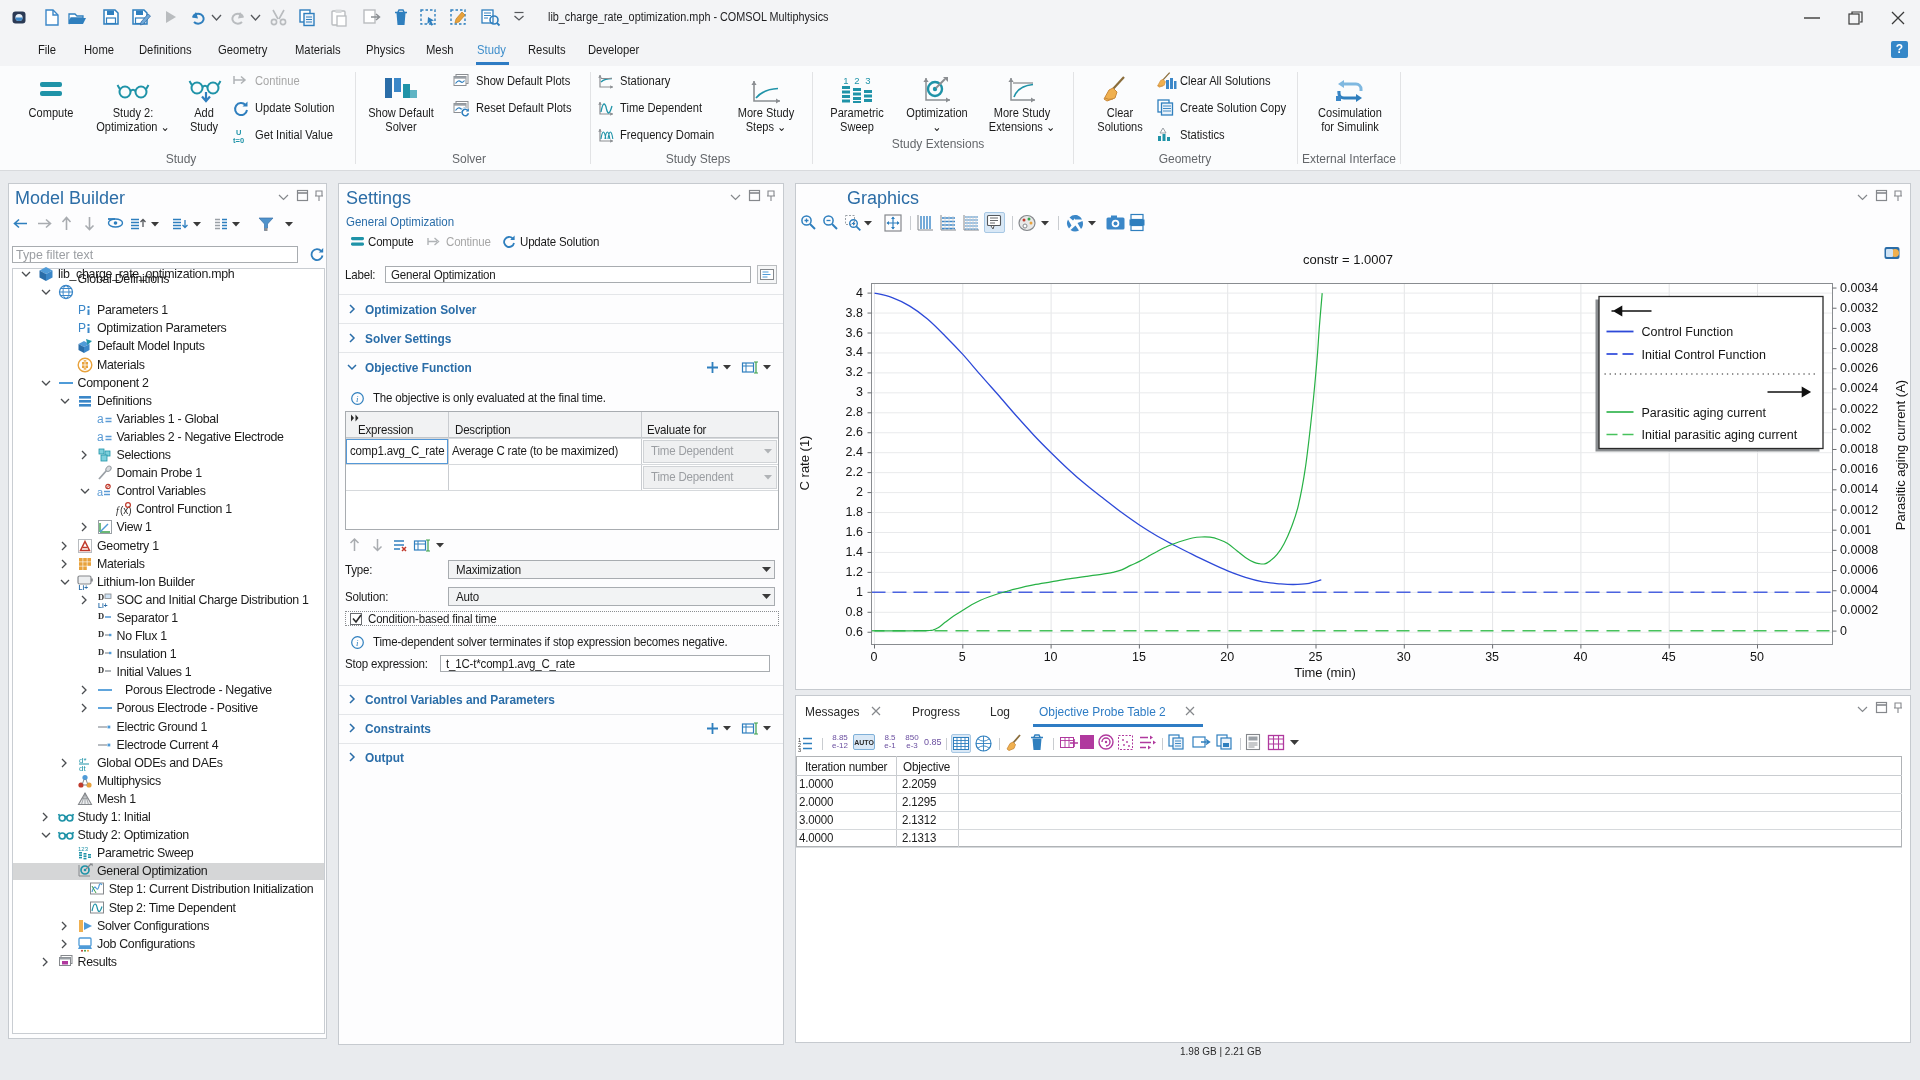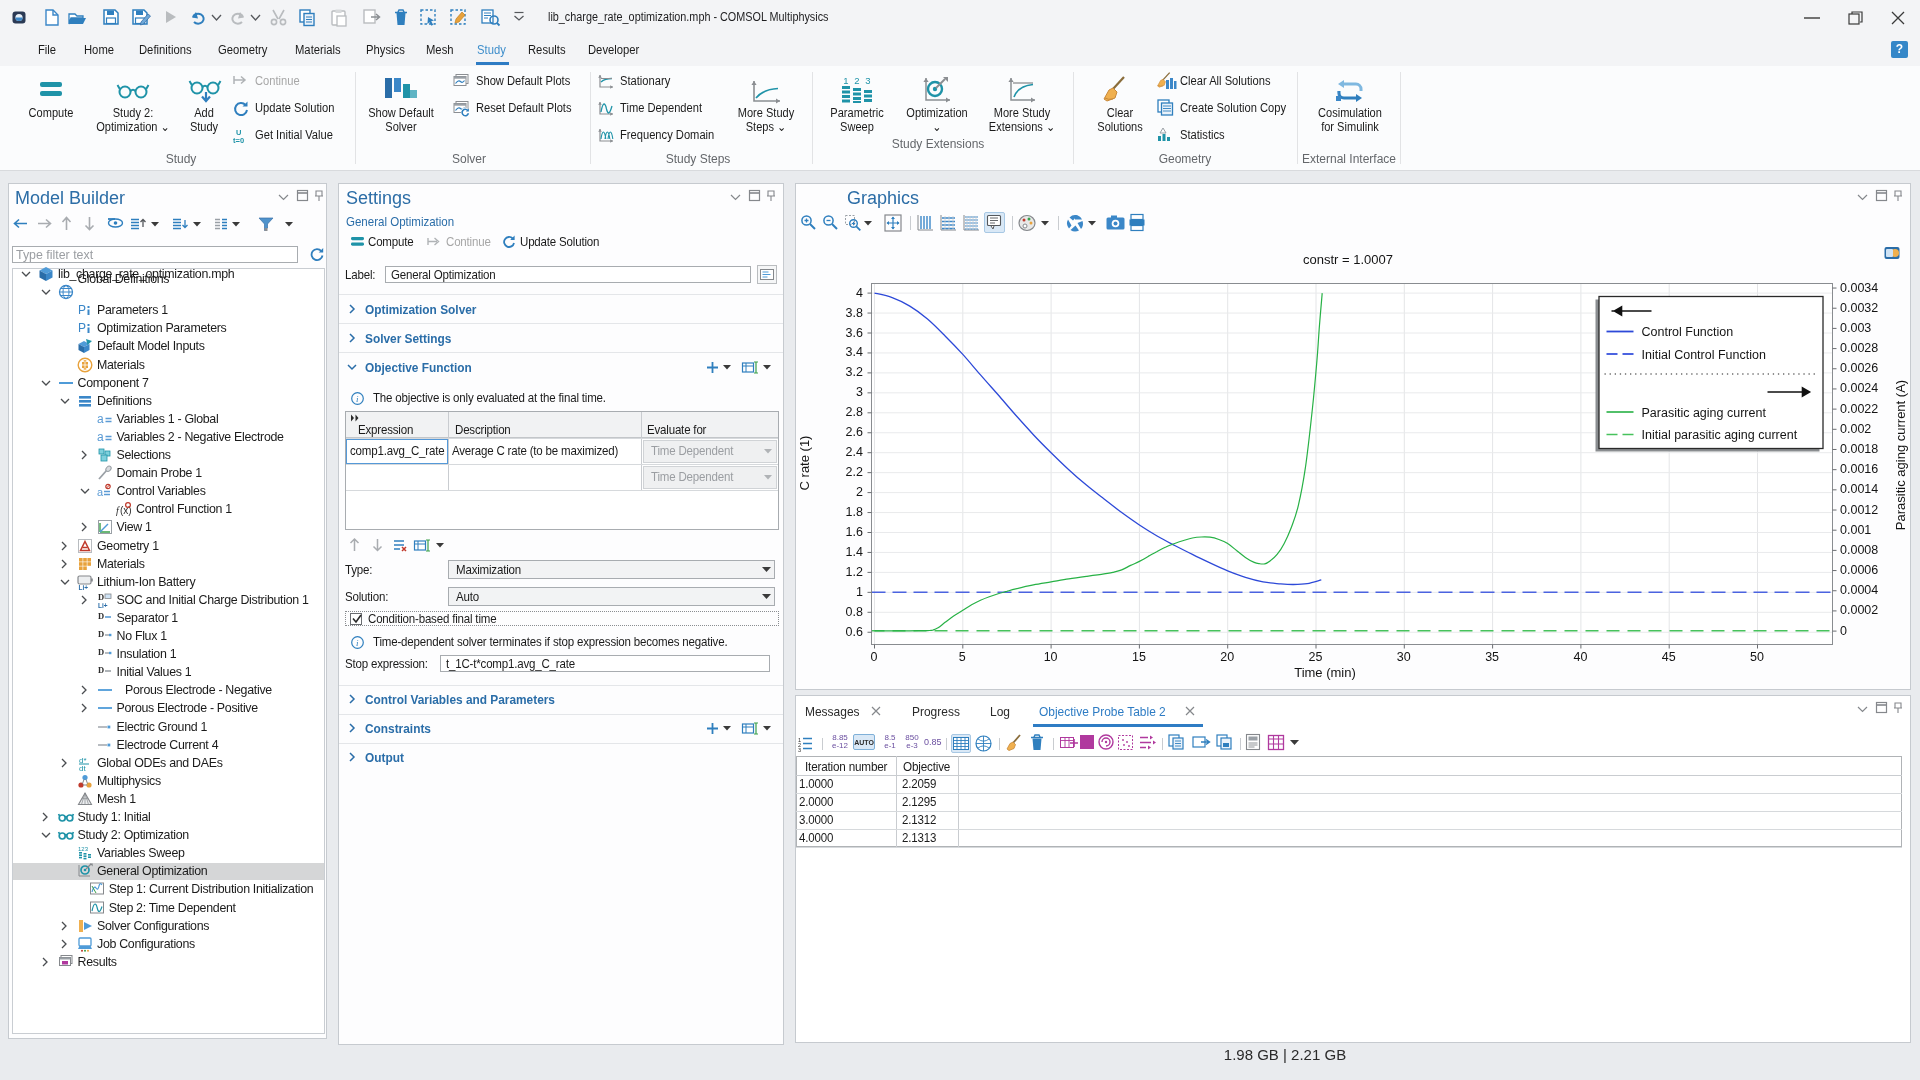--- a/index.html
+++ b/index.html
@@ -305,21 +305,21 @@
       <path d="M10,8 h12 a5,5 0 0 1 5,5 v2" stroke="#7fb8e0"></path>
       <path d="M22,22 h-12 a5,5 0 0 1 -5,-5 v-2" stroke="#2f7fbe"></path>
     </g>
     <path d="M10,4 l-6,4 6,4 z" fill="#7fb8e0"></path>
     <path d="M22,26 l6,-4 -6,-4 z" fill="#2f7fbe"></path>
     <rect x="2" y="20" width="5" height="5" fill="#3b87c8"></rect>
     <path d="M4.5,15 v5" stroke="#3b87c8" stroke-width="1.4"></path>
   </svg>
 <div class="bigl" style="left:1295px;top:107px;width:110px">Cosimulation<br>for Simulink</div>
 <div class="abs" style="left:0;top:1046px;width:1920px;height:34px;background:#e9ebee"></div>
-<div class="abs" style="left:1180px;top:1046px;width:210px;text-align:center;font-size:15px;color:#2a2a2a">1.98 GB | 2.21 GB</div>
+<div class="abs" style="left:1180px;top:1046px;width:210px;text-align:left;font-size:10px;color:#2a2a2a">1.98 GB | 2.21 GB</div>
 <div class="panel" style="left:8px;top:183px;width:319px;height:856px"></div>
 <div class="ptitle" style="left:15px;top:188px">Model Builder</div>
 <svg class="abs" style="left:278px;top:194px" width="11" height="7" viewBox="0 0 11 7">
     <path d="M1,1 l4.5,4.5 4.5,-4.5" fill="none" stroke="#85888c" stroke-width="1.2"></path>
   </svg>
 <svg class="abs" style="left:297px;top:190px" width="11" height="11" viewBox="0 0 11 11">
     <rect x="0.5" y="0.5" width="10" height="10" fill="none" stroke="#85888c" stroke-width="1.2"></rect>
     <path d="M0.5,3 h10" stroke="#85888c" stroke-width="1.6"></path>
   </svg>
 <svg class="abs" style="left:314px;top:190px" width="10" height="12" viewBox="0 0 10 12">
@@ -433,21 +433,21 @@
       <rect x="6.7" y="11.2" width="2.6" height="1.4"></rect>
     </g>
   </svg>
 <div class="tree-t" style="left:97.0px;top:357.5px">Materials</div>
 <svg class="abs" style="left:40.5px;top:379.6px" width="10" height="7" viewBox="0 0 10 7">
     <path d="M1,1 l4,4 4,-4" fill="none" stroke="#4a4d50" stroke-width="1.3"></path>
   </svg>
 <svg class="abs" style="left:57.5px;top:374.6px" width="16" height="16" viewBox="0 0 16 16">
     <path d="M1,8 h14" stroke="#4f9bd8" stroke-width="2"></path>
   </svg>
-<div class="tree-t" style="left:77.5px;top:375.6px">Component 7</div>
+<div class="tree-t" style="left:77.5px;top:375.6px">Component 2</div>
 <svg class="abs" style="left:60.0px;top:397.70000000000005px" width="10" height="7" viewBox="0 0 10 7">
     <path d="M1,1 l4,4 4,-4" fill="none" stroke="#4a4d50" stroke-width="1.3"></path>
   </svg>
 <svg class="abs" style="left:77.0px;top:392.70000000000005px" width="16" height="16" viewBox="0 0 16 16">
     <g fill="#3b87c8">
       <rect x="2" y="3" width="12" height="2.6"></rect>
       <rect x="2" y="7" width="12" height="2.6"></rect>
       <rect x="2" y="11" width="12" height="2.6"></rect>
     </g>
   </svg>
@@ -529,21 +529,21 @@
   </svg>
 <div class="tree-t" style="left:97.0px;top:556.6px">Materials</div>
 <svg class="abs" style="left:60.0px;top:578.7px" width="10" height="7" viewBox="0 0 10 7">
     <path d="M1,1 l4,4 4,-4" fill="none" stroke="#4a4d50" stroke-width="1.3"></path>
   </svg>
 <svg class="abs" style="left:77.0px;top:573.7px" width="16" height="16" viewBox="0 0 16 16">
     <rect x="1" y="2" width="13" height="8" rx="1.5" fill="#eceef0" stroke="#85888c" stroke-width="1.2"></rect>
     <rect x="14" y="4.5" width="1.8" height="3" fill="#85888c"></rect>
     <text x="1.5" y="16" font-size="6.5" fill="#2a6da8" font-weight="bold" font-family="Liberation Sans">Li+</text>
   </svg>
-<div class="tree-t" style="left:97.0px;top:574.7px">Lithium-Ion Battery</div>
+<div class="tree-t" style="left:97.0px;top:574.7px">Lithium-Ion Builder</div>
 <svg class="abs" style="left:80.5px;top:594.8px" width="7" height="10" viewBox="0 0 7 10">
     <path d="M1,1 l4,4 -4,4" fill="none" stroke="#4a4d50" stroke-width="1.3"></path>
   </svg>
 <svg class="abs" style="left:96.5px;top:591.8px" width="16" height="16" viewBox="0 0 16 16">
     <text x="1" y="8" font-size="8.5" font-weight="bold" fill="#2a2a2a" font-family="Liberation Serif">D</text>
     <rect x="8" y="2" width="6" height="4.5" fill="#cfe3f5" stroke="#85888c" stroke-width="0.8"></rect>
     <text x="1" y="15.5" font-size="6.5" fill="#2a6da8" font-weight="bold" font-family="Liberation Sans">Li+</text>
   </svg>
 <div class="tree-t" style="left:116.5px;top:592.8px">SOC and Initial Charge Distribution 1</div>
 <svg class="abs" style="left:96.5px;top:609.9000000000001px" width="16" height="16" viewBox="0 0 16 16">
@@ -643,21 +643,21 @@
       <rect x="2" y="7" width="3" height="1.6"></rect>
       <rect x="2" y="9.4" width="3" height="1.6"></rect>
       <rect x="2" y="11.8" width="3" height="1.6"></rect>
       <rect x="6.5" y="8" width="3" height="1.6"></rect>
       <rect x="6.5" y="10.4" width="3" height="1.6"></rect>
       <rect x="6.5" y="12.8" width="3" height="1.6"></rect>
       <rect x="11" y="9" width="3" height="1.6"></rect>
       <rect x="11" y="11.4" width="3" height="1.6"></rect>
     </g>
   </svg>
-<div class="tree-t" style="left:97.0px;top:846.2px">Variables Sweep</div>
+<div class="tree-t" style="left:97.0px;top:846.2px">Parametric Sweep</div>
 <div class="abs" style="left:13px;top:862.8px;width:311px;height:17.5px;background:#d5d6d7"></div>
 <svg class="abs" style="left:77.0px;top:863.3000000000001px" width="16" height="16" viewBox="0 0 16 16">
     <path d="M2,2 v11 h11" fill="none" stroke="#85888c" stroke-width="1"></path>
     <circle cx="8" cy="7" r="4" fill="none" stroke="#1f93a8" stroke-width="1.7"></circle>
     <circle cx="8" cy="7" r="1.3" fill="#1f93a8"></circle>
     <path d="M9,6 L14,1" stroke="#85888c" stroke-width="1.3"></path>
     <path d="M12.7,0.4 l3,0 0,3 z" fill="#85888c"></path>
   </svg>
 <div class="tree-t" style="left:97.0px;top:864.3px">General Optimization</div>
 <svg class="abs" style="left:88.7px;top:881.4000000000001px" width="16" height="16" viewBox="0 0 16 16">

